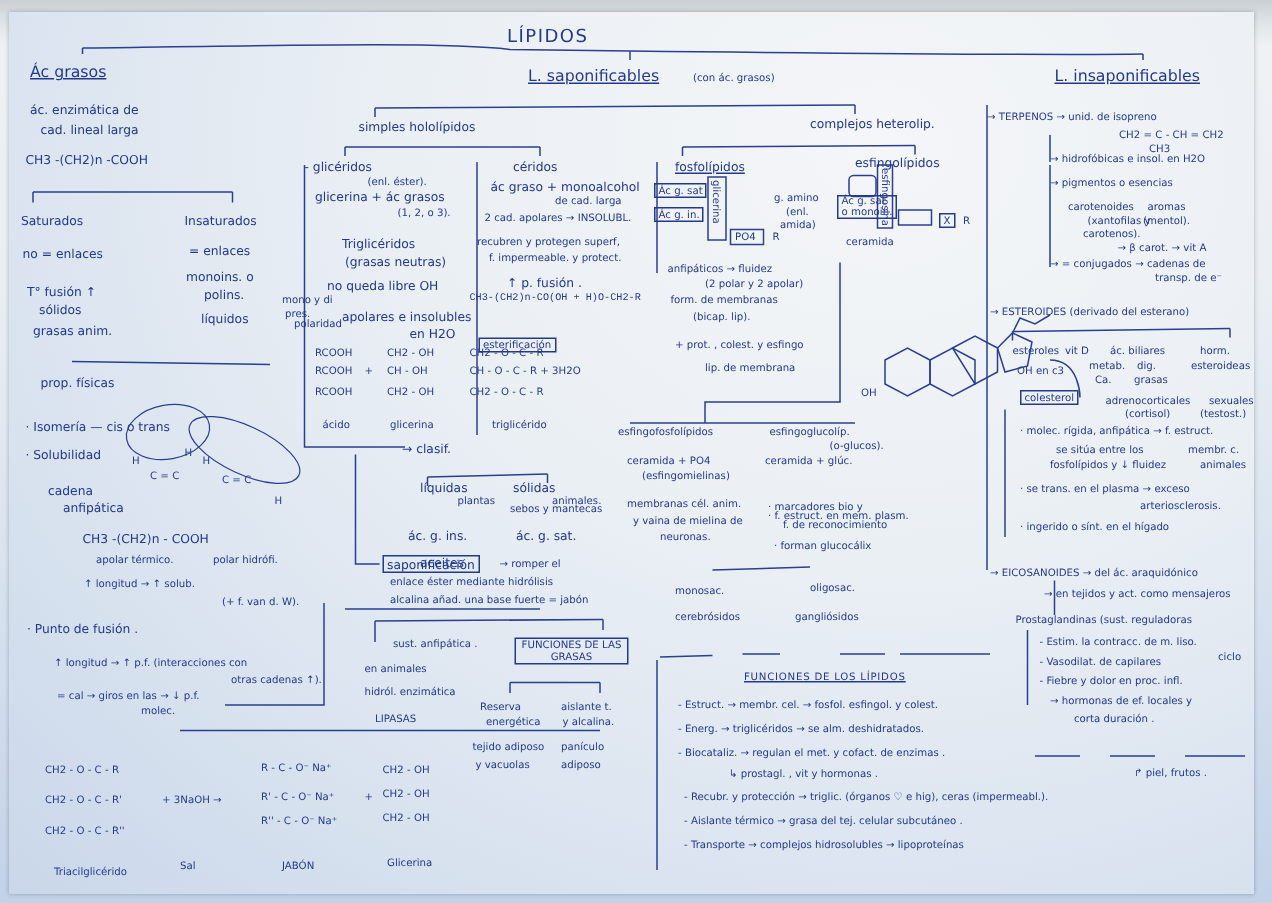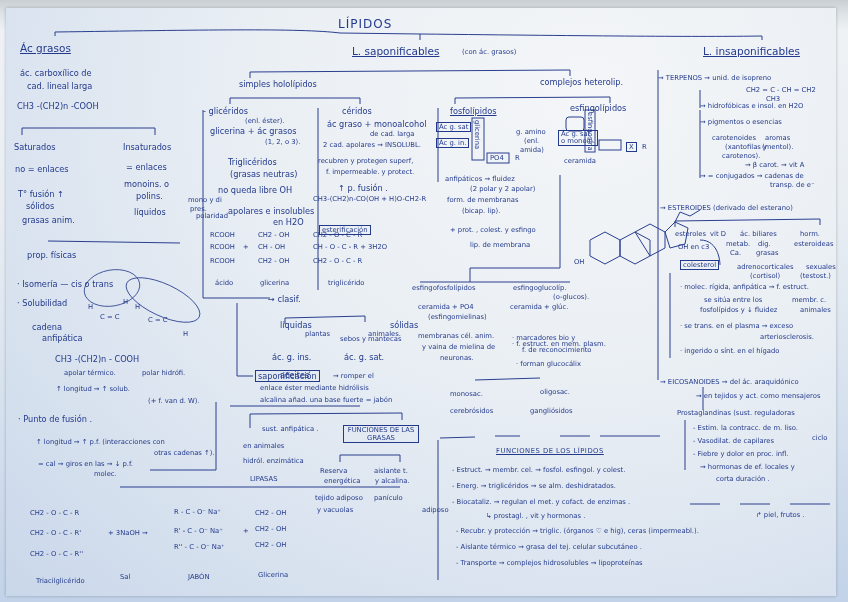--- a/index.html
+++ b/index.html
@@ -102,21 +102,21 @@
   </g>
   <g stroke="#2a3f8f" stroke-width="0.8" fill="none">
     <ellipse cx="112" cy="288" rx="28" ry="18" transform="rotate(-10 112 288)"></ellipse>
     <ellipse cx="163" cy="300" rx="40" ry="16" transform="rotate(25 163 300)"></ellipse>
   </g>
 </svg>
 
 <div class="t xl" style="left:338px;top:17px;">LÍPIDOS</div>
 
 <div class="t lg u" style="left:20px;top:42px;">Ác grasos</div>
-<div class="t" style="left:20px;top:68px;">ác. carboxílico de</div>
+<div class="t" style="left:20px;top:68px;">ác. enzimática de</div>
 <div class="t" style="left:27px;top:81px;">cad. lineal larga</div>
 <div class="t" style="left:17px;top:101px;">CH3 -(CH2)n -COOH</div>
 
 <div class="t" style="left:14px;top:142px;">Saturados</div>
 <div class="t" style="left:15px;top:164px;">no = enlaces</div>
 <div class="t" style="left:18px;top:189px;">T° fusión ↑</div>
 <div class="t" style="left:26px;top:201px;">sólidos</div>
 <div class="t" style="left:22px;top:215px;">grasas anim.</div>
 
 <div class="t" style="left:123px;top:142px;">Insaturados</div>
@@ -182,21 +182,21 @@
 <div class="t sm" style="left:190px;top:205px;">pres.</div>
 <div class="t sm" style="left:196px;top:212px;">polaridad</div>
 
 <div class="t" style="left:342px;top:106px;">céridos</div>
 <div class="t" style="left:327px;top:119px;">ác graso + monoalcohol</div>
 <div class="t sm" style="left:370px;top:130px;">de cad. larga</div>
 <div class="t sm" style="left:323px;top:141px;">2 cad. apolares → INSOLUBL.</div>
 <div class="t sm" style="left:318px;top:157px;">recubren y protegen superf,</div>
 <div class="t sm" style="left:326px;top:168px;">f. impermeable. y protect.</div>
 <div class="t" style="left:338px;top:183px;">↑ p. fusión .</div>
-<div class="t sm" style="left:313px;top:195px;">CH3-(CH2)n-CO(OH + H)O-CH2-R</div>
+<div class="t sm" style="left:313px;top:195px;font-family:Liberation Mono, monospace;">CH3-(CH2)n-CO(OH + H)O-CH2-R</div>
 <div class="t sm box" style="left:319px;top:225px;">esterificación</div>
 
 <div class="t sm" style="left:210px;top:231px;">RCOOH</div>
 <div class="t sm" style="left:210px;top:243px;">RCOOH</div>
 <div class="t sm" style="left:210px;top:257px;">RCOOH</div>
 <div class="t sm" style="left:243px;top:243px;">+</div>
 <div class="t sm" style="left:258px;top:231px;">CH2 - OH</div>
 <div class="t sm" style="left:258px;top:243px;">CH - OH</div>
 <div class="t sm" style="left:258px;top:257px;">CH2 - OH</div>
 <div class="t sm" style="left:313px;top:231px;">CH2 - O - C - R</div>
@@ -204,41 +204,41 @@
 <div class="t sm" style="left:313px;top:257px;">CH2 - O - C - R</div>
 <div class="t sm" style="left:215px;top:279px;">ácido</div>
 <div class="t sm" style="left:260px;top:279px;">glicerina</div>
 <div class="t sm" style="left:328px;top:279px;">triglicérido</div>
 
 <div class="t" style="left:268px;top:294px;">→ clasif.</div>
 <div class="t" style="left:280px;top:320px;">líquidas</div>
 <div class="t sm" style="left:305px;top:330px;">plantas</div>
 <div class="t" style="left:280px;top:332px;margin-top:38px;">aceites</div>
 <div class="t" style="left:272px;top:352px;">ác. g. ins.</div>
-<div class="t" style="left:342px;top:320px;margin-left:48px;">sólidas</div>
+<div class="t" style="left:342px;top:320px;">sólidas</div>
 <div class="t sm" style="left:368px;top:330px;">animales.</div>
 <div class="t sm" style="left:340px;top:335px;">sebos y mantecas</div>
 <div class="t" style="left:344px;top:352px;">ác. g. sat.</div>
 <div class="t box" style="left:255px;top:370px;">saponificación</div>
 <div class="t sm" style="left:333px;top:372px;">→ romper el</div>
 <div class="t sm" style="left:260px;top:384px;">enlace éster mediante hidrólisis</div>
 <div class="t sm" style="left:260px;top:396px;">alcalina añad. una base fuerte = jabón</div>
 <div class="t sm" style="left:262px;top:425px;">sust. anfipática .</div>
 <div class="t sm" style="left:243px;top:442px;">en animales</div>
 <div class="t sm" style="left:243px;top:457px;">hidról. enzimática</div>
 <div class="t sm" style="left:250px;top:475px;">LIPASAS</div>
 <div class="t sm box" style="left:343px;top:425px;width:70px;white-space:normal;text-align:center;">FUNCIONES DE LAS GRASAS</div>
 <div class="t sm" style="left:320px;top:467px;">Reserva</div>
 <div class="t sm" style="left:324px;top:477px;">energética</div>
 <div class="t sm" style="left:315px;top:494px;">tejido adiposo</div>
 <div class="t sm" style="left:317px;top:506px;">y vacuolas</div>
 <div class="t sm" style="left:374px;top:467px;">aislante t.</div>
 <div class="t sm" style="left:375px;top:477px;">y alcalina.</div>
 <div class="t sm" style="left:374px;top:494px;">panículo</div>
-<div class="t sm" style="left:374px;top:506px;margin-left:48px;">adiposo</div>
+<div class="t sm" style="left:374px;top:506px;">adiposo</div>
 
 <div class="t u" style="left:450px;top:106px;">fosfolípidos</div>
 <div class="t sm box" style="left:436px;top:122px;">Ác g. sat</div>
 <div class="t sm box" style="left:436px;top:138px;">Ác g. in.</div>
 <div class="t sm" style="left:473px;top:120px;writing-mode:vertical-rl;">glicerina</div>
 <div class="t sm" style="left:490px;top:154px;">PO4</div>
 <div class="t sm" style="left:515px;top:154px;">R</div>
 <div class="t sm" style="left:445px;top:175px;">anfipáticos → fluidez</div>
 <div class="t sm" style="left:470px;top:185px;">(2 polar y 2 apolar)</div>
 <div class="t sm" style="left:447px;top:196px;">form. de membranas</div>

